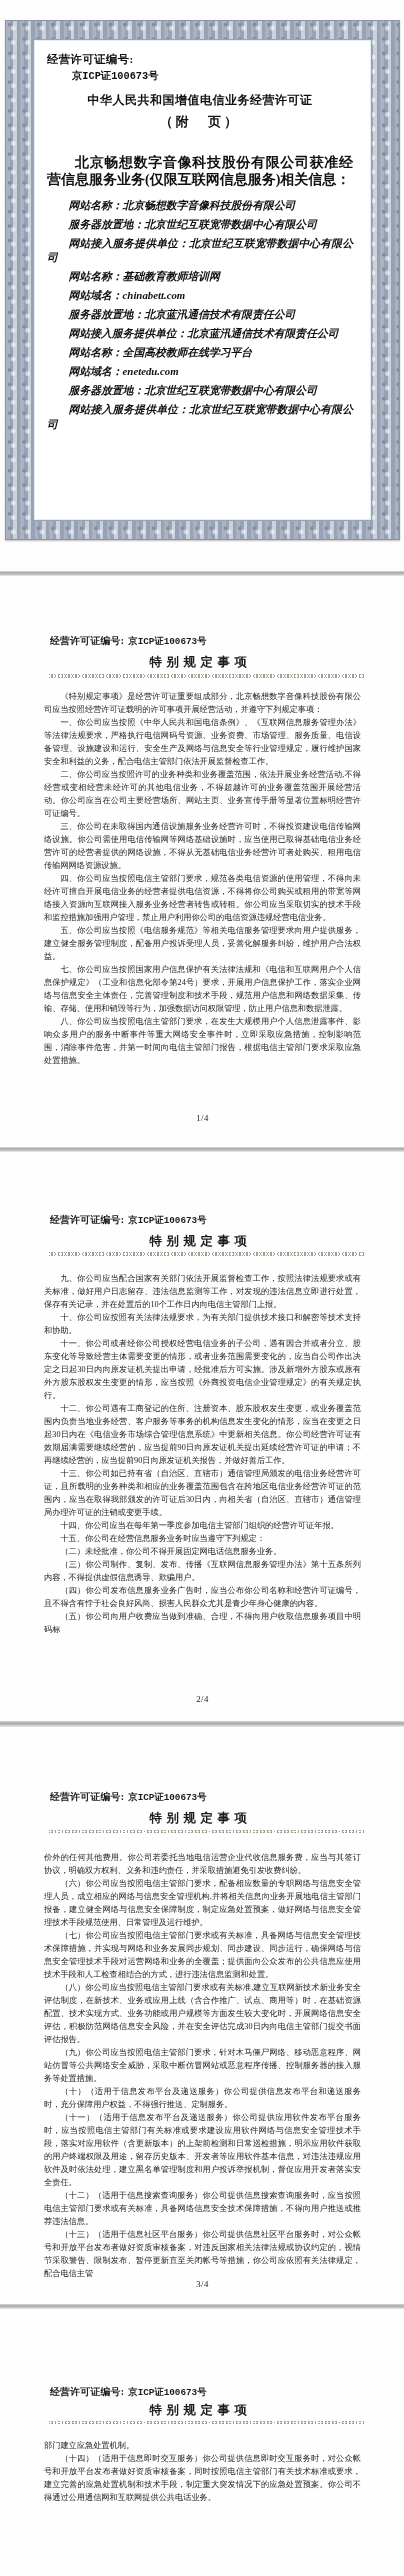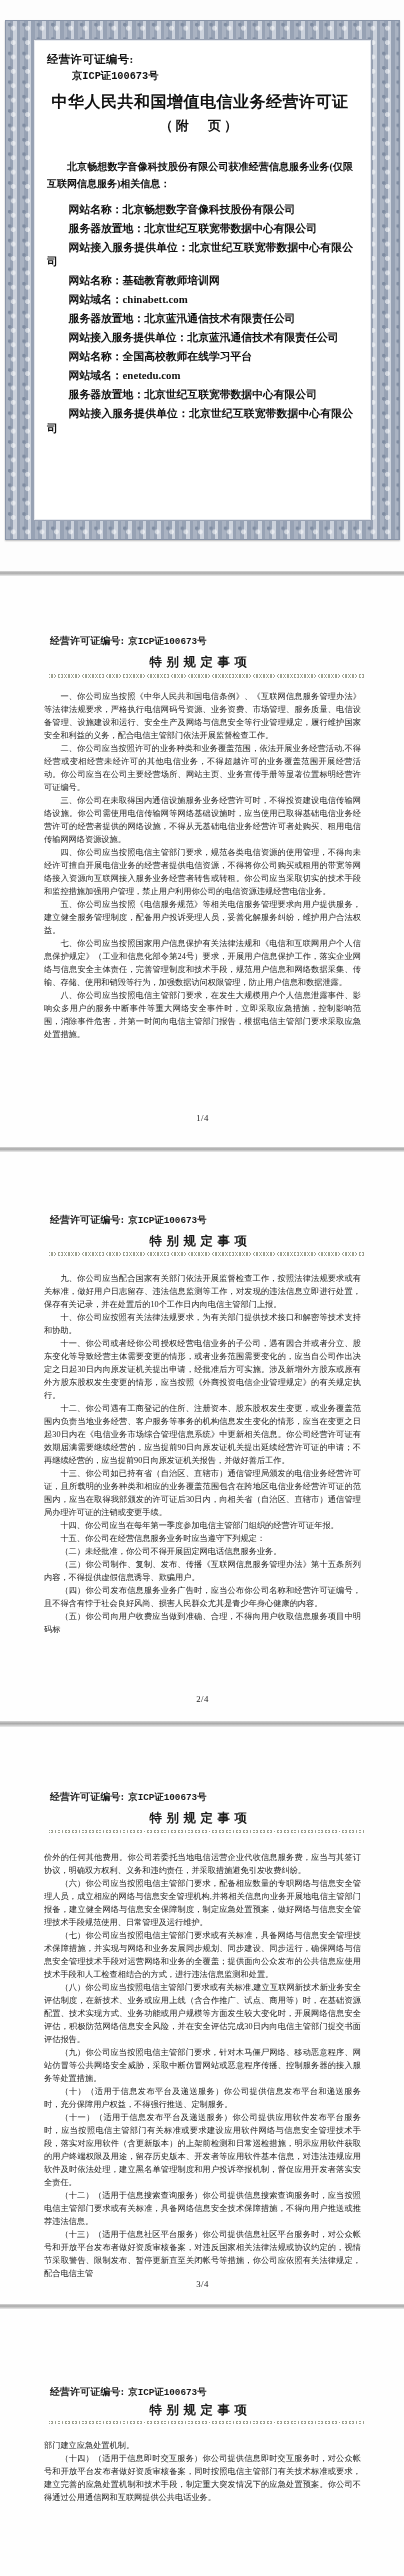--- a/index.html
+++ b/index.html
@@ -26,24 +26,24 @@
     border:1px solid #8a95a8;
     box-shadow:0 1px 1.5px rgba(0,0,0,.25);
   }
   .cert-frame::after{
     content:"";position:absolute;top:18.5px;bottom:18.5px;left:27px;right:27px;
     background:#fff;border:0.5px solid #9aa3b4;box-shadow:inset 0 0 0 1px #e7eaef;
   }
   .cert-content{position:absolute;left:47px;right:52px;top:52px;color:#111;}
   .cert-no-label{font-size:11.3px;font-weight:700;letter-spacing:0.5px;}
   .cert-no-value{font-size:10.3px;font-weight:600;margin:2.1px 0 0 25px;font-family:"Liberation Mono","DejaVu Sans Mono",monospace;}
-  .cert-title{font-size:16px;font-weight:700;text-align:center;margin:9.3px 0 0;letter-spacing:0.5px;}
+  .cert-title{font-size:12px;font-weight:700;text-align:center;margin:9.3px 0 0;letter-spacing:0.5px;}
   .cert-subtitle{font-size:13px;font-weight:700;text-align:center;margin-top:4.1px;letter-spacing:3.1px;}
-  .cert-intro{font-size:10px;font-weight:600;line-height:16.5px;text-indent:2em;text-align:justify;margin:24px 0 9.3px;}
-  .entry{font-size:10.8px;font-weight:600;line-height:14.4px;margin:0 0 4.6px;text-indent:2em;text-align:justify;}
+  .cert-intro{font-size:14px;font-weight:600;line-height:16.5px;text-indent:2em;text-align:justify;margin:24px 0 9.3px;}
+  .entry{font-size:10.8px;font-weight:600;line-height:14.4px;margin:0 0 4.6px;text-indent:2em;text-align:justify;font-style:italic;}
 
   
   .divider{height:5.2px;background:linear-gradient(180deg,#d6d6d6,var(--divider) 40%,#c2c2c2 65%,#ececec);}
 
   
   .sheet{position:relative;background:#fefefe;overflow:hidden;}
   #provision-pages .sheet:nth-of-type(1){height:571px;padding-top:0;}
   #provision-pages .sheet:nth-of-type(2){height:569px;}
   #provision-pages .sheet:nth-of-type(3){height:577px;}
   #provision-pages .sheet:nth-of-type(4){height:564px;}
@@ -107,20 +107,21 @@
   </section>
 
   <div class="divider"></div>
 
   <div id="provision-pages">
       <section class="sheet">
         <div class="head"><span class="head-label">经营许可证编号:</span><span class="head-no">京ICP证100673号</span></div>
         <h2 class="stitle">特别规定事项</h2>
         <div class="zigzag"></div>
         <div class="pbody">
+          <p class="para">《特别规定事项》是经营许可证重要组成部分，北京畅想数字音像科技股份有限公司应当按照经营许可证载明的许可事项开展经营活动，并遵守下列规定事项：</p>
           <p class="para">一、你公司应当按照《中华人民共和国电信条例》、《互联网信息服务管理办法》等法律法规要求，严格执行电信网码号资源、业务资费、市场管理、服务质量、电信设备管理、设施建设和运行、安全生产及网络与信息安全等行业管理规定，履行维护国家安全和利益的义务，配合电信主管部门依法开展监督检查工作。</p>
           <p class="para">二、你公司应当按照许可的业务种类和业务覆盖范围，依法开展业务经营活动,不得经营或变相经营未经许可的其他电信业务，不得超越许可的业务覆盖范围开展经营活动。你公司应当在公司主要经营场所、网站主页、业务宣传手册等显著位置标明经营许可证编号。</p>
           <p class="para">三、你公司在未取得国内通信设施服务业务经营许可时，不得投资建设电信传输网络设施。你公司需使用电信传输网等网络基础设施时，应当使用已取得基础电信业务经营许可的经营者提供的网络设施，不得从无基础电信业务经营许可者处购买、租用电信传输网网络资源设施。</p>
           <p class="para">四、你公司应当按照电信主管部门要求，规范各类电信资源的使用管理，不得向未经许可擅自开展电信业务的经营者提供电信资源，不得将你公司购买或租用的带宽等网络接入资源向互联网接入服务业务经营者转售或转租。你公司应当采取切实的技术手段和监控措施加强用户管理，禁止用户利用你公司的电信资源违规经营电信业务。</p>
           <p class="para">五、你公司应当按照《电信服务规范》等相关电信服务管理要求向用户提供服务，建立健全服务管理制度，配备用户投诉受理人员，妥善化解服务纠纷，维护用户合法权益。</p>
           <p class="para">七、你公司应当按照国家用户信息保护有关法律法规和《电信和互联网用户个人信息保护规定》（工业和信息化部令第24号）要求，开展用户信息保护工作，落实企业网络与信息安全主体责任，完善管理制度和技术手段，规范用户信息和网络数据采集、传输、存储、使用和销毁等行为，加强数据访问权限管理，防止用户信息和数据泄露。</p>
           <p class="para">八、你公司应当按照电信主管部门要求，在发生大规模用户个人信息泄露事件、影响众多用户的服务中断事件等重大网络安全事件时，立即采取应急措施，控制影响范围，消除事件危害，并第一时间向电信主管部门报告，根据电信主管部门要求采取应急处置措施。</p>
         </div>
         <div class="pageno">1/4</div>
       </section>

